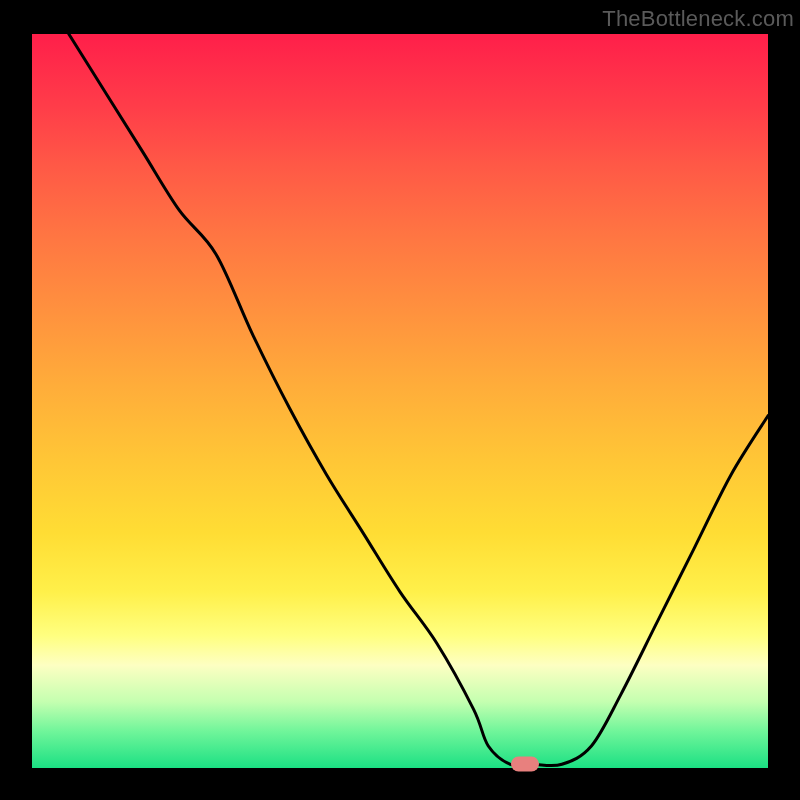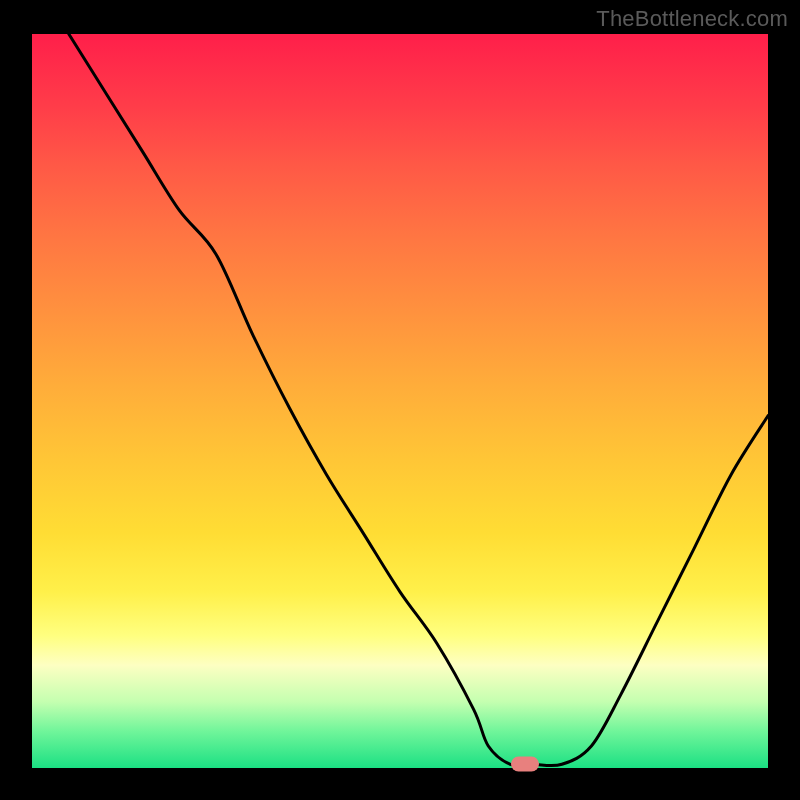--- a/index.html
+++ b/index.html
@@ -7,21 +7,21 @@
     width: 800px;
     height: 800px;
     background: #000;
     position: relative;
     font-family: Arial, sans-serif;
     overflow: hidden;
   }
   .watermark {
     position: absolute;
     top: 6px;
-    right: 12px;
+    right: 6px;
     color: #5a5a5a;
     font-size: 22px;
     font-weight: 500;
     letter-spacing: 0.2px;
     z-index: 5;
   }
   .plot-area {
     position: absolute;
     left: 32px;
     top: 34px;

